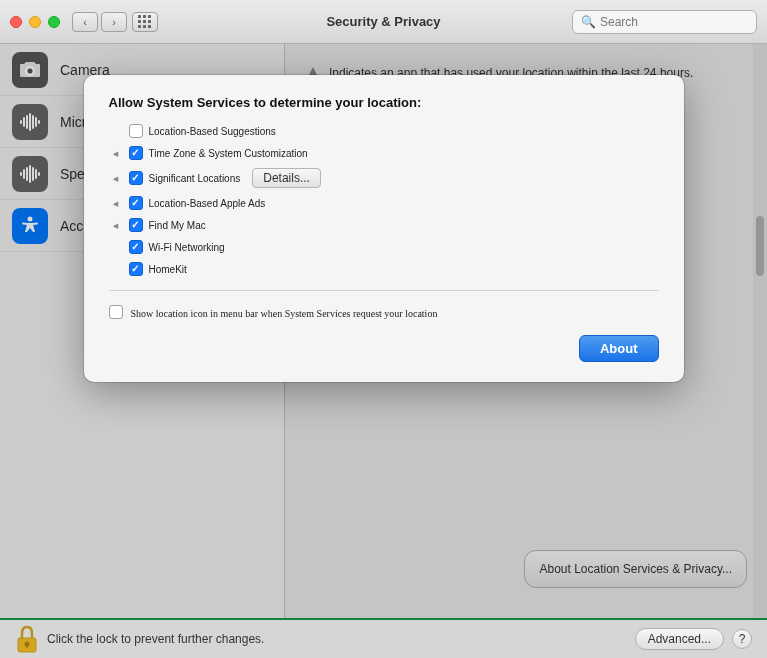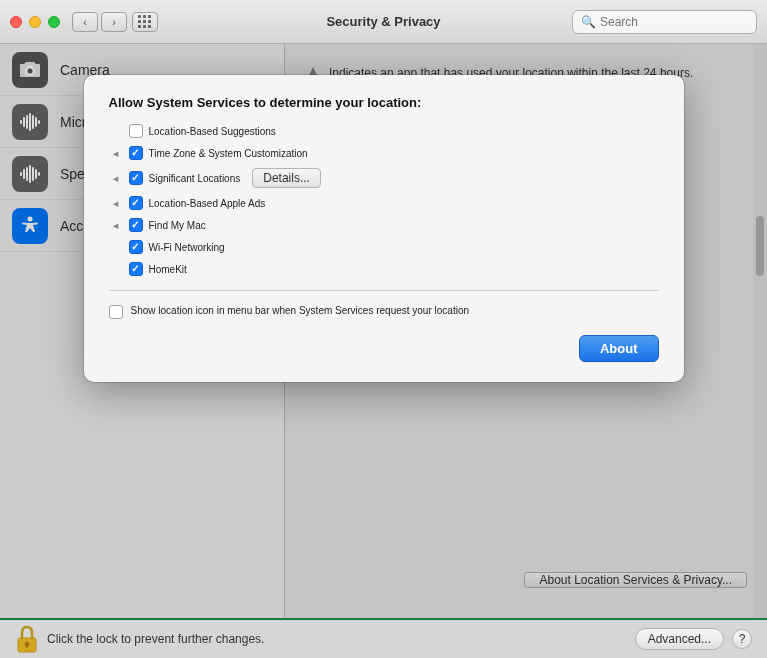--- a/index.html
+++ b/index.html
@@ -206,22 +206,22 @@
     .arrow-icon {
       width: 16px;
       height: 16px;
       flex-shrink: 0;
       margin-top: 1px;
     }
 
     .about-btn {
       background: linear-gradient(to bottom, #f7f7f7, #e0e0e0);
       border: 1px solid #b0b0b0;
-      border-radius: 3px;
-      padding: 0 14px;
+      border-radius: 12px;
+      padding: 11px 14px;
       font-size: 12px;
       cursor: pointer;
       color: #333;
       margin-bottom: 10px;
     }
 
     
     .bottom-bar {
       height: 40px;
       background: #d6d6d6;
@@ -339,22 +339,23 @@
       color: #333;
       margin-left: 6px;
     }
     .modal-divider {
       height: 1px;
       background: #d0d0d0;
       margin: 14px 0;
     }
     .show-location-row {
       display: flex;
-      align-items: flex-start;
+      align-items: flex-end;
       gap: 8px;
+      font-family: Liberation Serif, serif;
     }
     .modal-footer {
       display: flex;
       justify-content: flex-end;
       margin-top: 16px;
     }
     .done-btn {
       background: linear-gradient(to bottom, #4d9cf0, #1a72e8);
       border: 1px solid #1260cc;
       border-radius: 6px;

